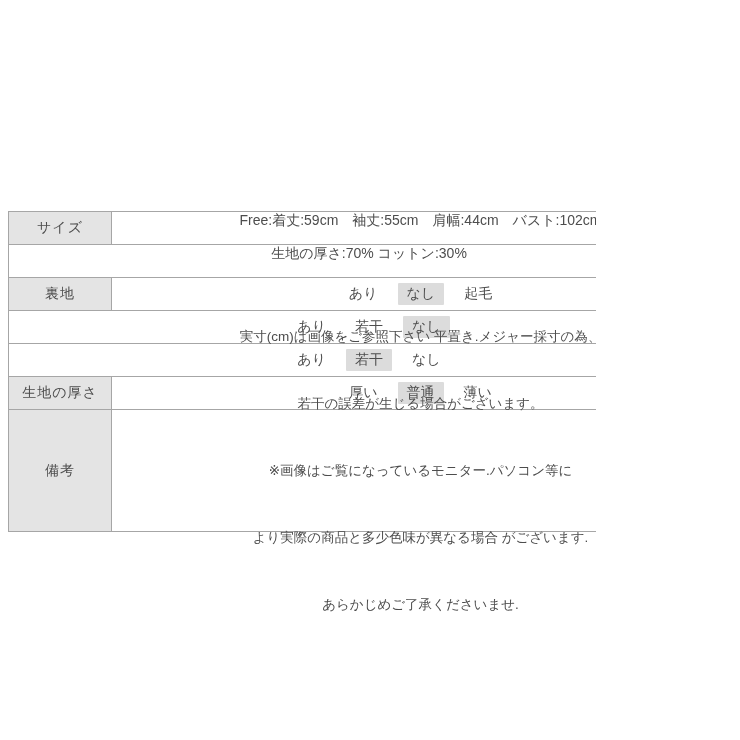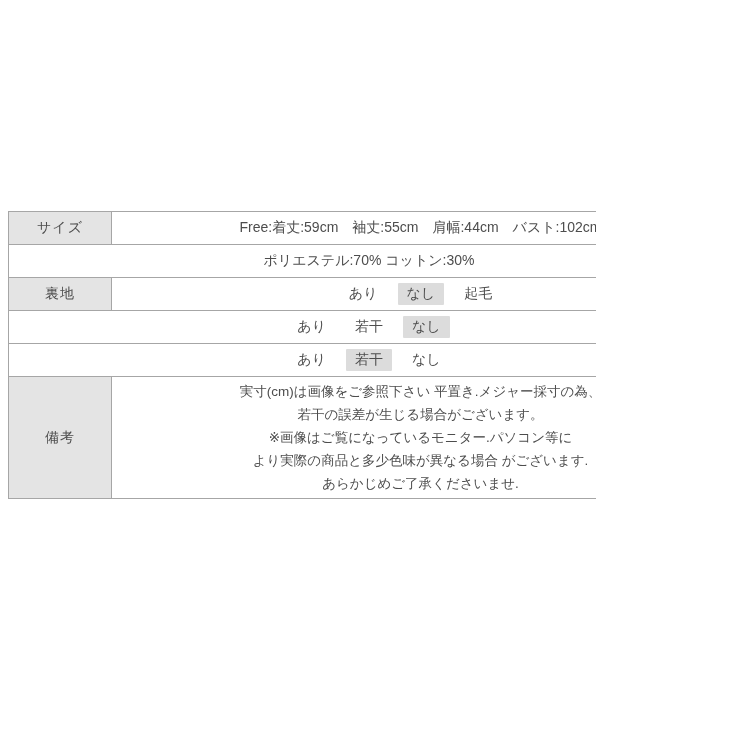--- a/index.html
+++ b/index.html
@@ -43,21 +43,20 @@
     display: flex;
     align-items: center;
     justify-content: center;
     font-size: 14px;
     color: #4d4d4d;
     letter-spacing: 1px;
   }
   .row-content {
     flex: 1;
     display: flex;
-    align-items: center;
     justify-content: center;
     font-size: 14px;
     color: #4d4d4d;
     background: #ffffff;
   }
   .size-parts {
     display: flex;
     gap: 14px;
   }
   .options {
@@ -73,20 +72,21 @@
     background: #dcdcdc;
   }
   .notes {
     display: flex;
     flex-direction: column;
     align-items: center;
     justify-content: center;
     font-size: 13.5px;
     line-height: 23px;
     color: #4d4d4d;
+    gap: 44px;
   }
 </style>
 </head>
 <body>
 
 <div class="page">
   <div class="spec-table">
 
     <div class="spec-row">
       <div class="row-label">サイズ</div>
@@ -95,21 +95,21 @@
           <span>Free:着丈:59cm</span>
           <span>袖丈:55cm</span>
           <span>肩幅:44cm</span>
           <span>バスト:102cm</span>
         </div>
       </div>
     </div>
 
     <div class="spec-row">
       <div class="row-content">
-        <span>ポリエステル:70% コットン:30%</span>
+        <span>生地の厚さ:70% コットン:30%</span>
       </div>
     </div>
 
     <div class="spec-row">
       <div class="row-label">裏地</div>
       <div class="row-content">
         <div class="options">
           <span class="option">あり</span>
           <span class="option hl">なし</span>
           <span class="option">起毛</span>
@@ -130,20 +130,30 @@
     <div class="spec-row">
       <div class="row-content">
         <div class="options">
           <span class="option">あり</span>
           <span class="option hl">若干</span>
           <span class="option">なし</span>
         </div>
       </div>
     </div>
 
+    <div class="spec-row">
+      <div class="row-label">生地の厚さ</div>
+      <div class="row-content">
+        <div class="options">
+          <span class="option">厚い</span>
+          <span class="option hl">普通</span>
+          <span class="option">薄い</span>
+        </div>
+      </div>
+    </div>
 
     <div class="spec-row">
       <div class="row-label">備考</div>
       <div class="row-content">
         <div class="notes">
           <div>実寸(cm)は画像をご参照下さい 平置き.メジャー採寸の為、</div>
           <div>若干の誤差が生じる場合がございます。</div>
           <div>※画像はご覧になっているモニター.パソコン等に</div>
           <div>より実際の商品と多少色味が異なる場合 がございます.</div>
           <div>あらかじめご了承くださいませ.</div>

